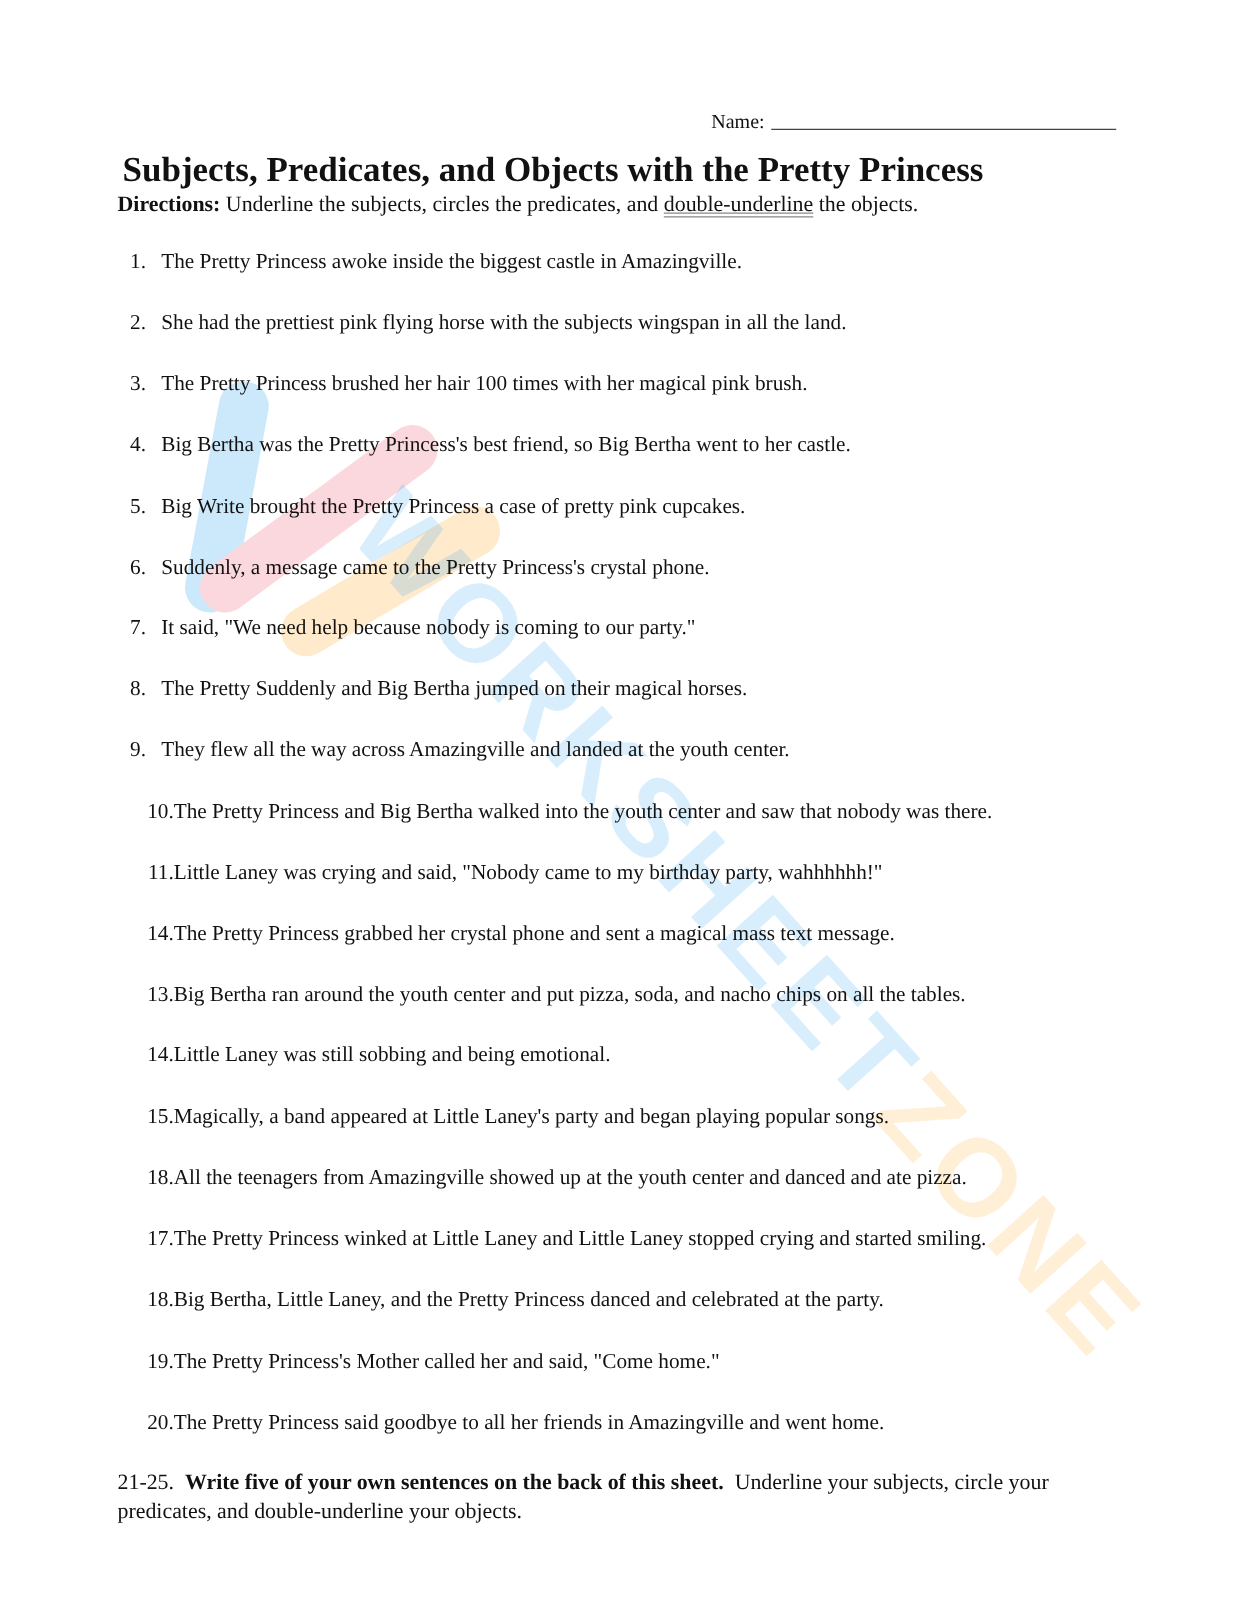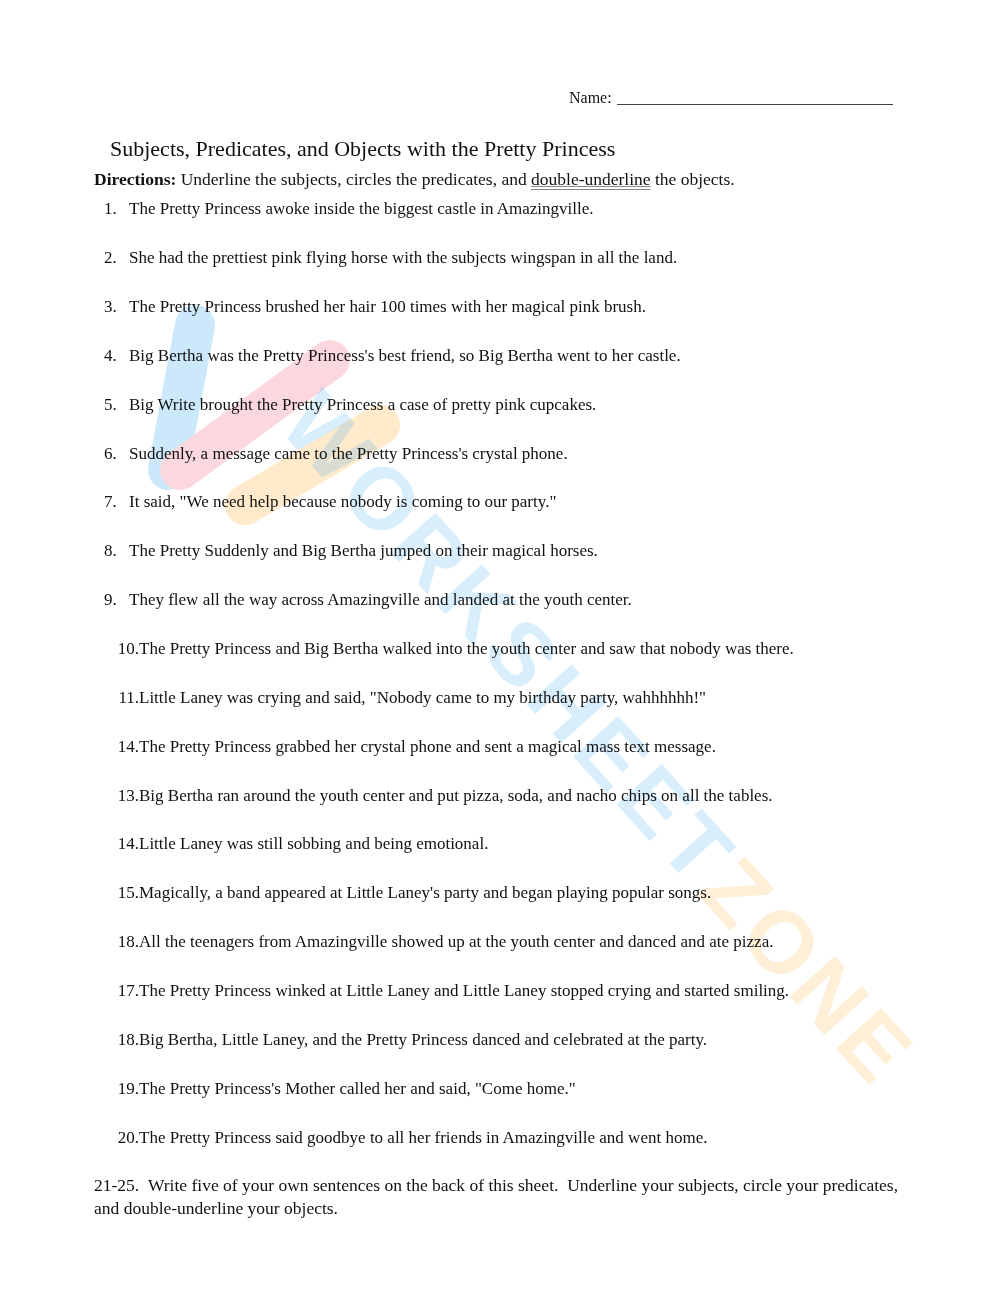--- a/index.html
+++ b/index.html
@@ -58,34 +58,33 @@
       width: 276px;
       border-bottom: 1px solid #444;
       margin-left: 5px;
       vertical-align: -2px;
       height: 14px;
     }
     .title {
       position: absolute;
       left: 94px;
       top: 120px;
-      font-size: 22px;
-      font-weight: normal;
+      font-size: 28px;
+      font-weight: bold;
       line-height: 26px;
       white-space: nowrap;
-      margin: 16px;
+      margin: 4px;
     }
     .directions {
       position: absolute;
       left: 94px;
       top: 152px;
       font-size: 17.5px;
       line-height: 22px;
       white-space: nowrap;
-      margin-top: 16px;
     }
     .directions .lbl { font-weight: bold; }
     .dbl-u {
       text-decoration: underline;
       text-decoration-style: double;
       text-decoration-color: #888;
     }
     .item {
       position: absolute;
       left: 104px;
@@ -97,21 +96,21 @@
     .item .num.one { width: 25px; }
     .item .num.two { width: 35px; text-align: right; }
     .final {
       position: absolute;
       left: 94px;
       top: 1174px;
       width: 810px;
       font-size: 17.5px;
       line-height: 23px;
     }
-    .final .b { font-weight: normal; }
+    .final .b { font-weight: bold; }
   </style>
 </head>
 <body>
 
 <div class="page">
 
   <div class="watermark">
     <svg width="1000" height="1294" style="position:absolute;left:0;top:0;opacity:0.22">
       <line x1="195" y1="325" x2="168" y2="470" stroke="#1e9df0" stroke-width="40" stroke-linecap="round"></line>
       <line x1="180" y1="470" x2="330" y2="360" stroke="#f0506e" stroke-width="40" stroke-linecap="round"></line>

